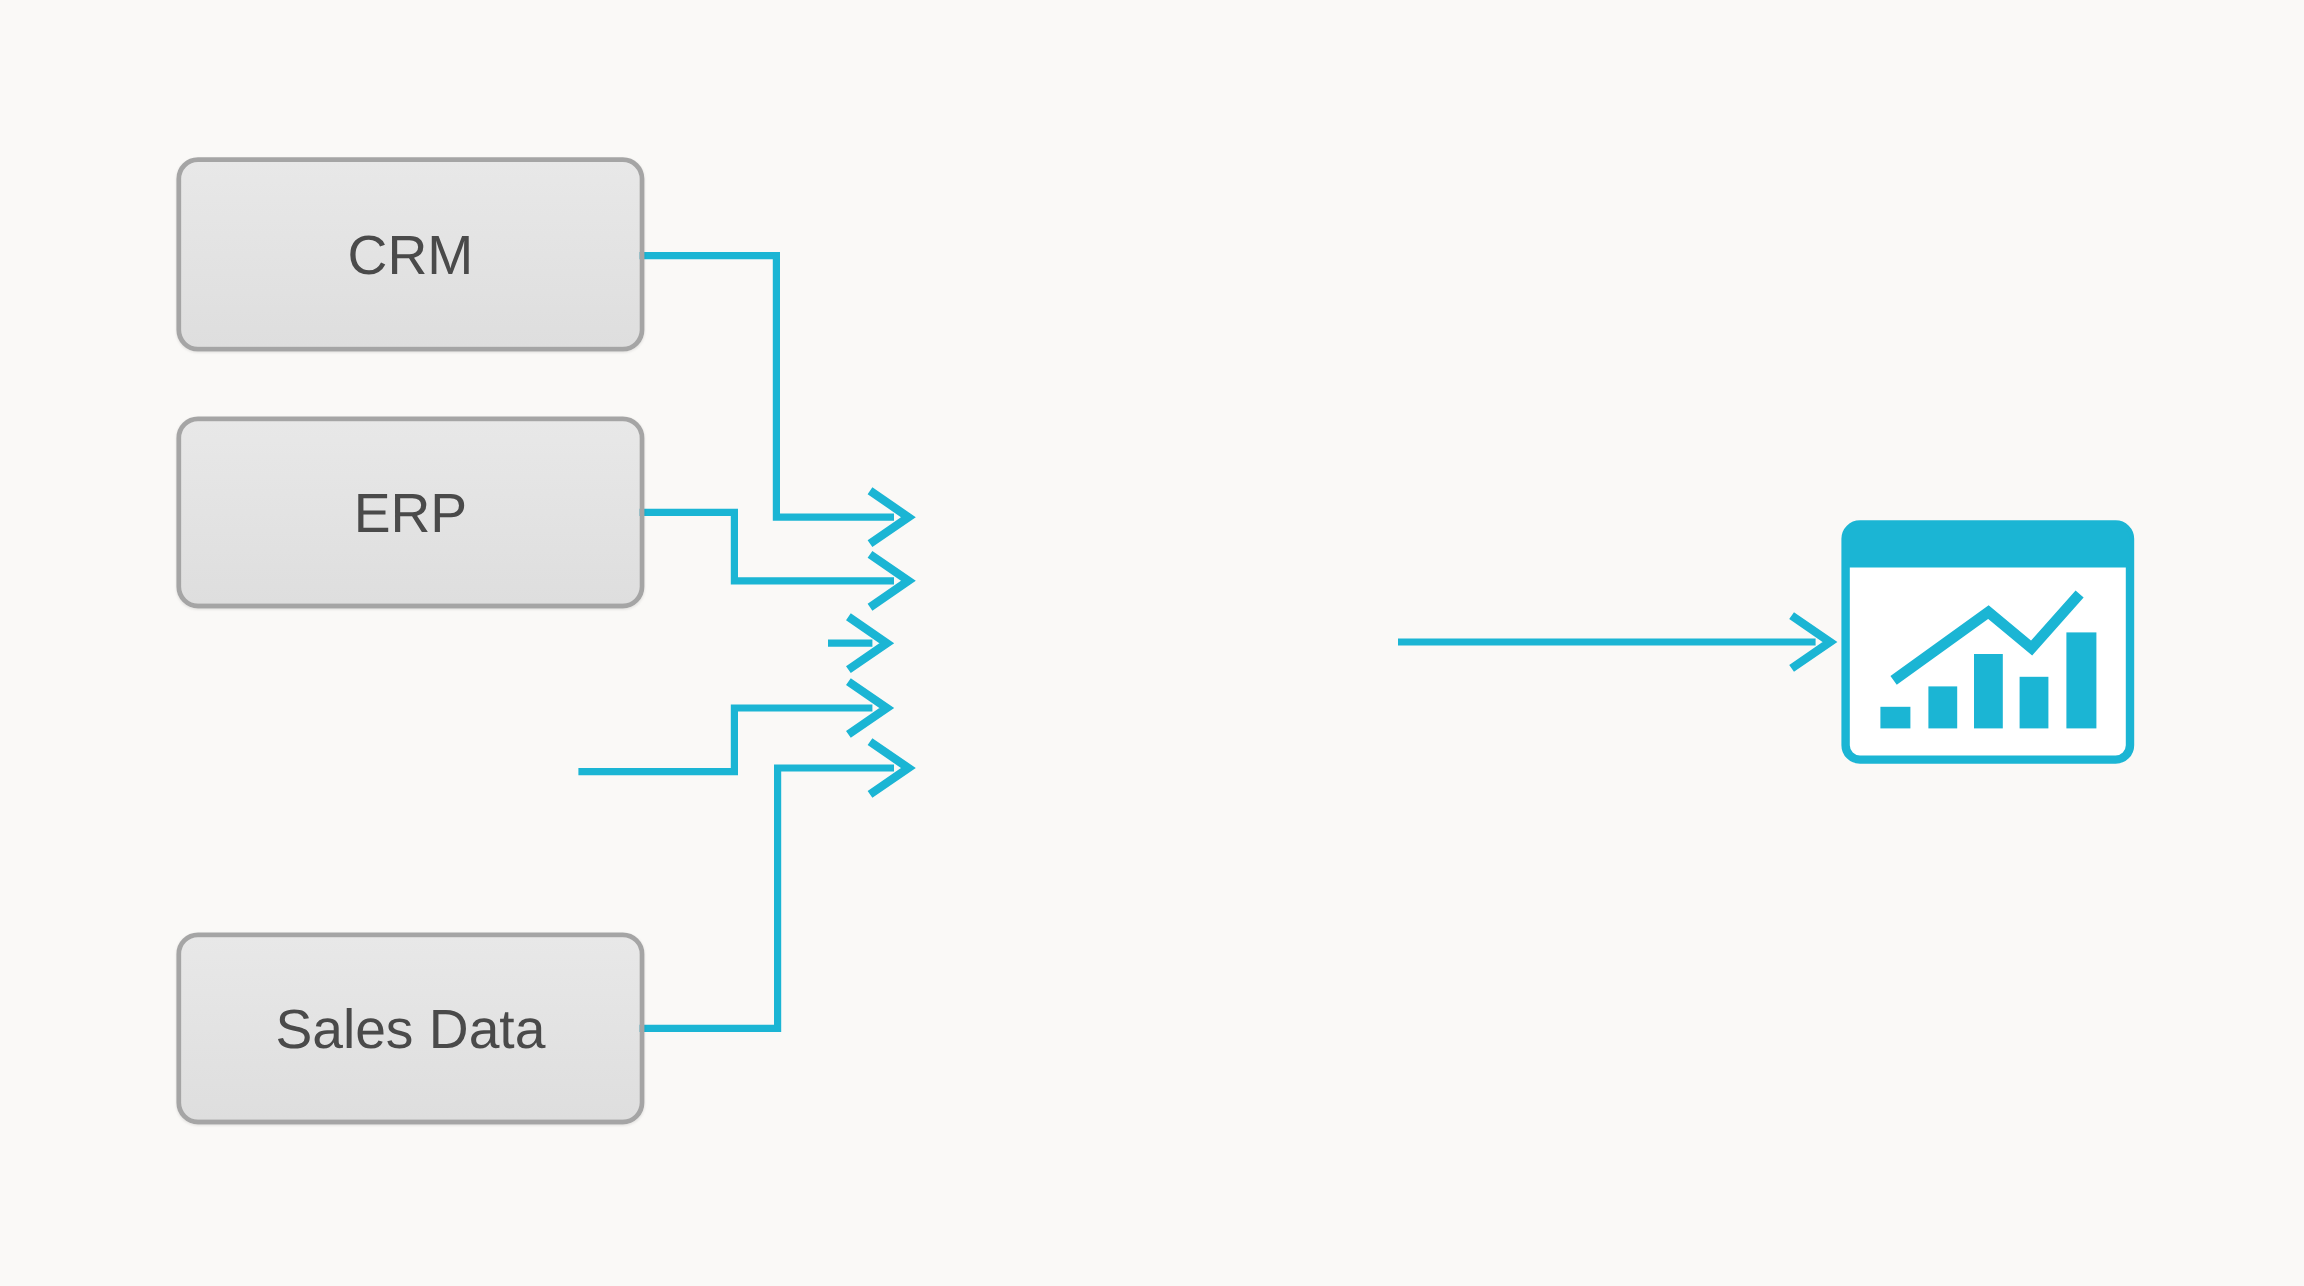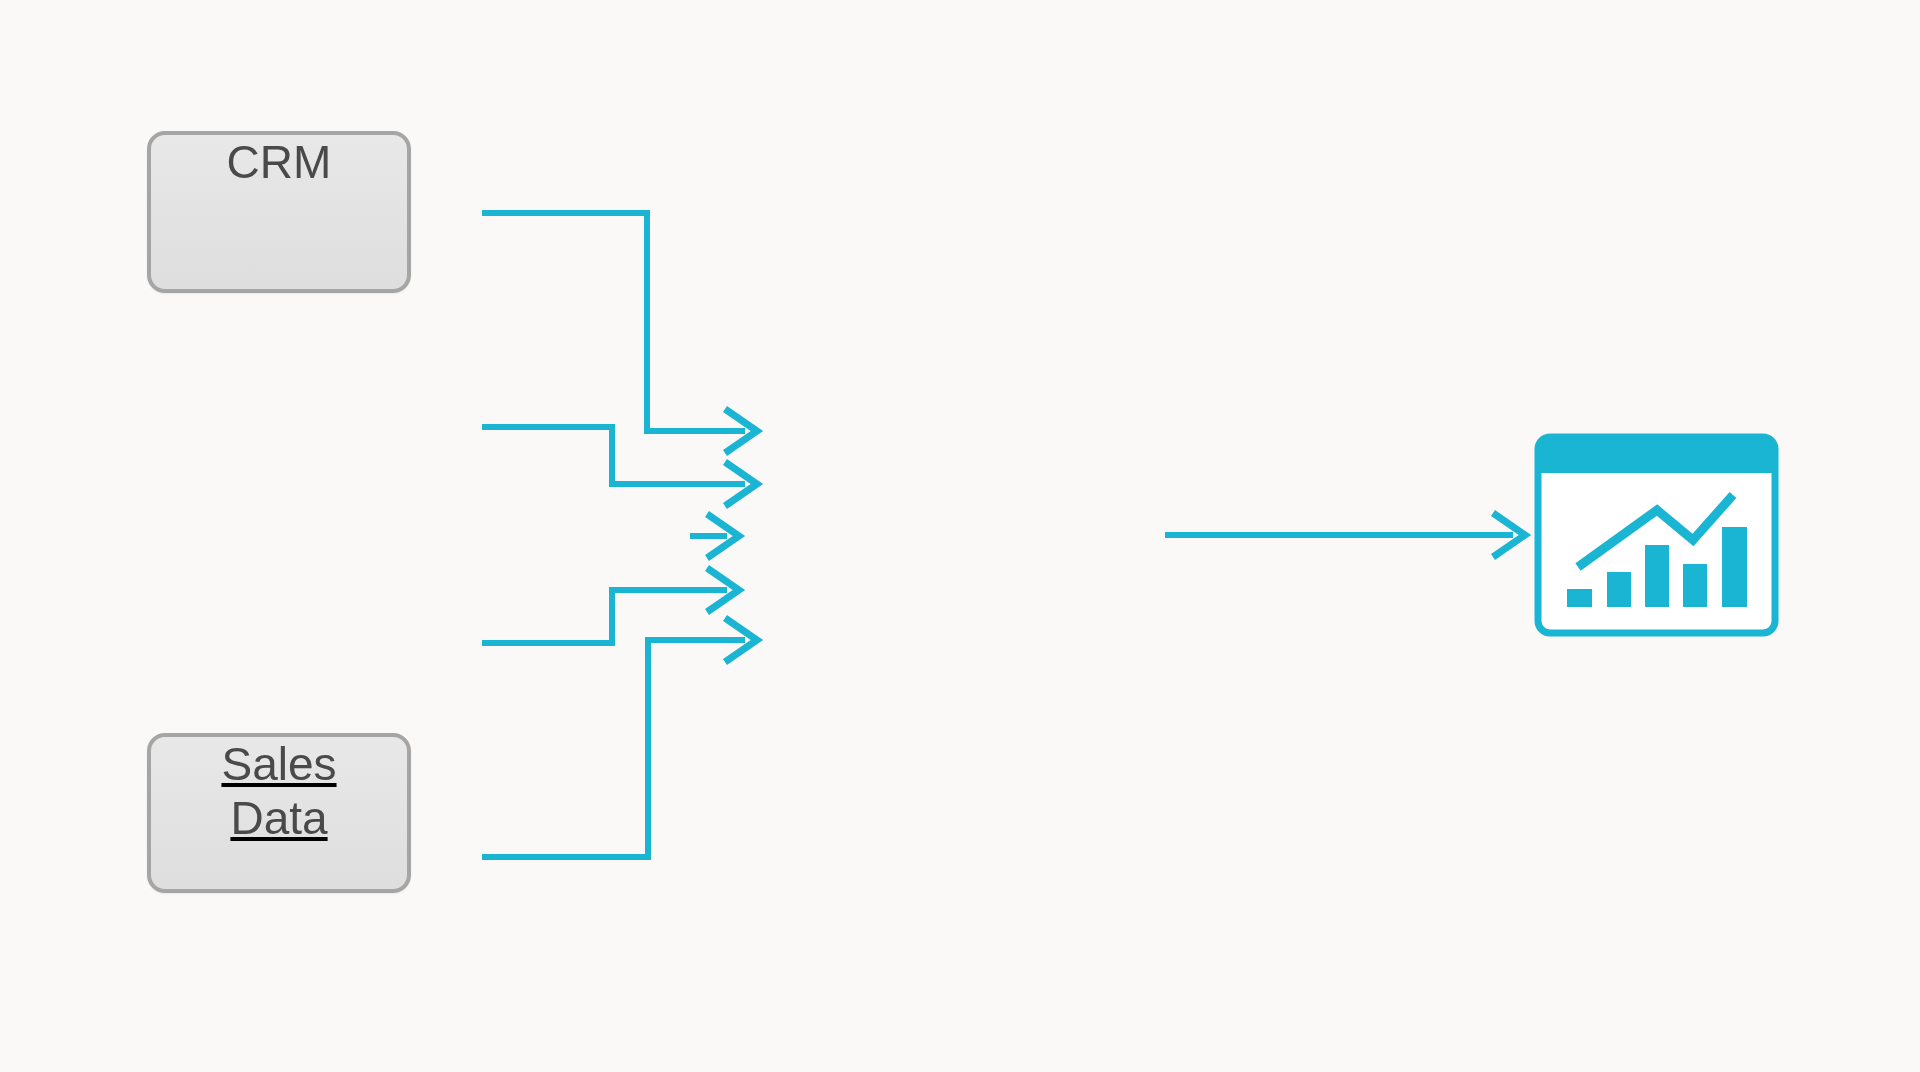--- a/index.html
+++ b/index.html
@@ -34,38 +34,38 @@
   .head{
     stroke:var(--accent);
     stroke-width:7;
     fill:none;
     stroke-linecap:butt;
     stroke-linejoin:miter;
   }
   
   .box{
     position:absolute;
-    left:147px;width:264px;height:160px;
+    left:147px;width:390px;height:160px;
     background:linear-gradient(180deg,#e8e8e8 0%,#dedede 100%);
     border:4px solid var(--box-border);
     border-radius:18px;
-    display:flex;align-items:flex-start;justify-content:center;
+    display:flex;align-items:center;justify-content:center;
     text-align:center;
     box-shadow:0 1px 2px rgba(0,0,0,0.08);
   }
   .box .label{
     font-size:46px;
     line-height:1.18;
     color:var(--box-text);
     padding:0 28px;
   }
   .pos-crm{top:131px;height:162px;}
   .pos-erp{top:347px;}
   .pos-marketing{top:563px;}
-  .pos-sales{top:733px;text-decoration:underline;}
+  .pos-sales{top:777px;}
   
   .hub{
     position:absolute;
     left:759px;top:332px;
     width:406px;height:406px;
     border-radius:50%;
     background:var(--hub-fill);
     display:flex;align-items:center;justify-content:center;
   }
   .hub::after{
@@ -131,18 +131,21 @@
       <rect class="icon-bar" x="1645" y="545" width="24" height="62"></rect>
       <rect class="icon-bar" x="1683" y="564" width="24" height="43"></rect>
       <rect class="icon-bar" x="1722" y="527" width="25" height="80"></rect>
       <polyline class="icon-trend" points="1578,567 1657,510 1693,540 1733,495"></polyline>
     </g>
   </svg>
 
   <div class="box pos-crm">
     <span class="label">CRM</span>
   </div>
+  <div class="box pos-erp">
+    <span class="label">ERP</span>
+  </div>
   <div class="box pos-sales">
     <span class="label">Sales Data</span>
   </div>
 
 
 </div>
 
 </body></html>

